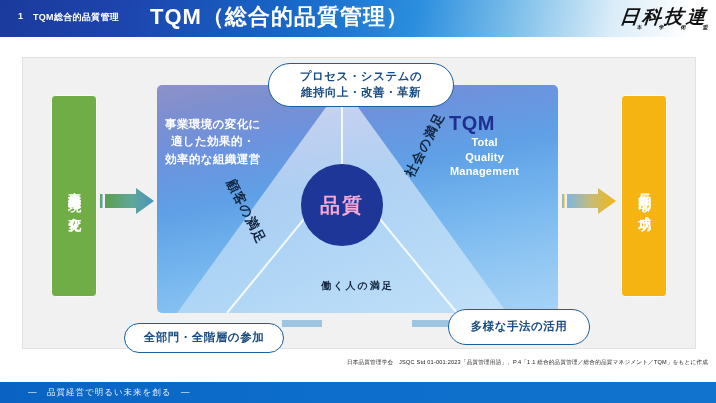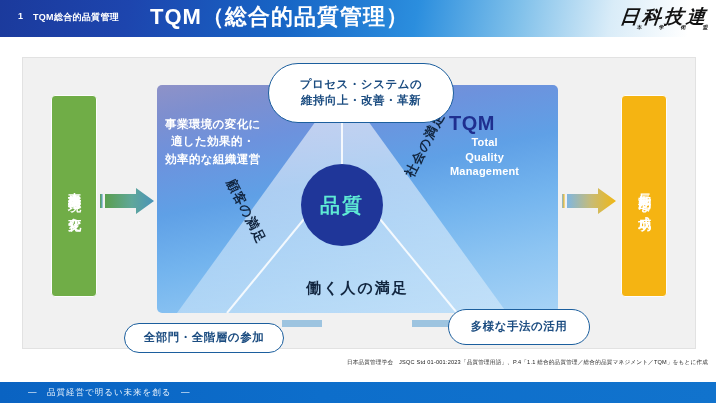--- a/index.html
+++ b/index.html
@@ -185,21 +185,21 @@
   
   #circle {
     position: absolute;
     left: 144px; top: 79px;
     width: 82px; height: 82px;
     border-radius: 50%;
     background: #1f3699;
     display: flex;
     align-items: center;
     justify-content: center;
-    color: #5eead4;
+    color: #f9a8d4;
     font-size: 20px;
     font-weight: bold;
     letter-spacing: 2px;
   }
 
   
   #sat-left {
     position: absolute;
     left: 81px; top: 91px;
     font-size: 13px;
@@ -219,21 +219,21 @@
     transform: rotate(-63deg);
     transform-origin: left top;
     letter-spacing: 1px;
     white-space: nowrap;
   }
   #sat-bottom {
     position: absolute;
     left: 0; top: 194px;
     width: 401px;
     text-align: center;
-    font-size: 15px;
+    font-size: 10px;
     font-weight: bold;
     color: #11253f;
     letter-spacing: 2px;
   }
 
   
   .pill {
     position: absolute;
     background: #ffffff;
     border: 1.6px solid #1c5f9e;
@@ -244,21 +244,21 @@
     display: flex;
     align-items: center;
     justify-content: center;
     text-align: center;
     line-height: 1.35;
     letter-spacing: .5px;
     box-sizing: border-box;
   }
   #pill-top {
     left: 268px; top: 63px;
-    width: 186px; height: 60px;
+    width: 186px; height: 44px;
   }
   #pill-bottom-left {
     left: 124px; top: 323px;
     width: 160px; height: 30px;
   }
   #pill-bottom-right {
     left: 448px; top: 309px;
     width: 142px; height: 36px;
   }
   .connector {

